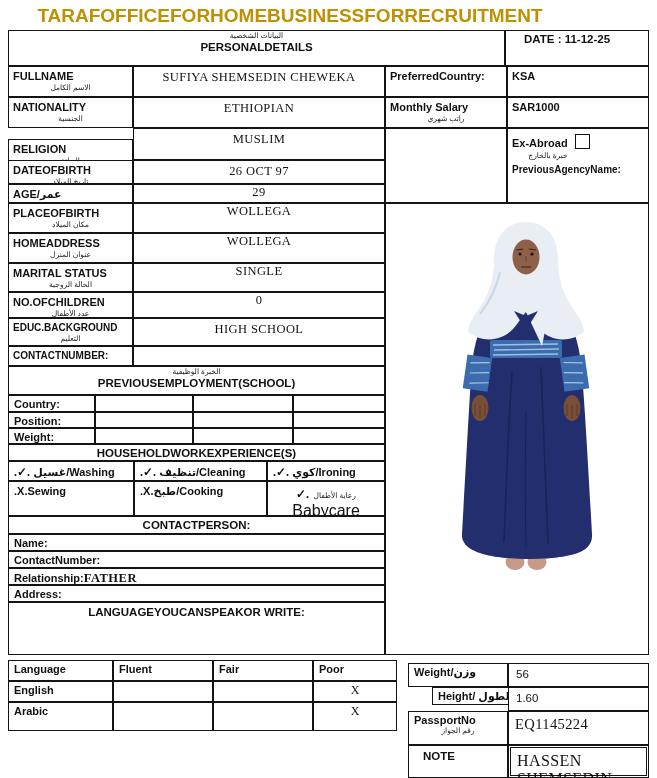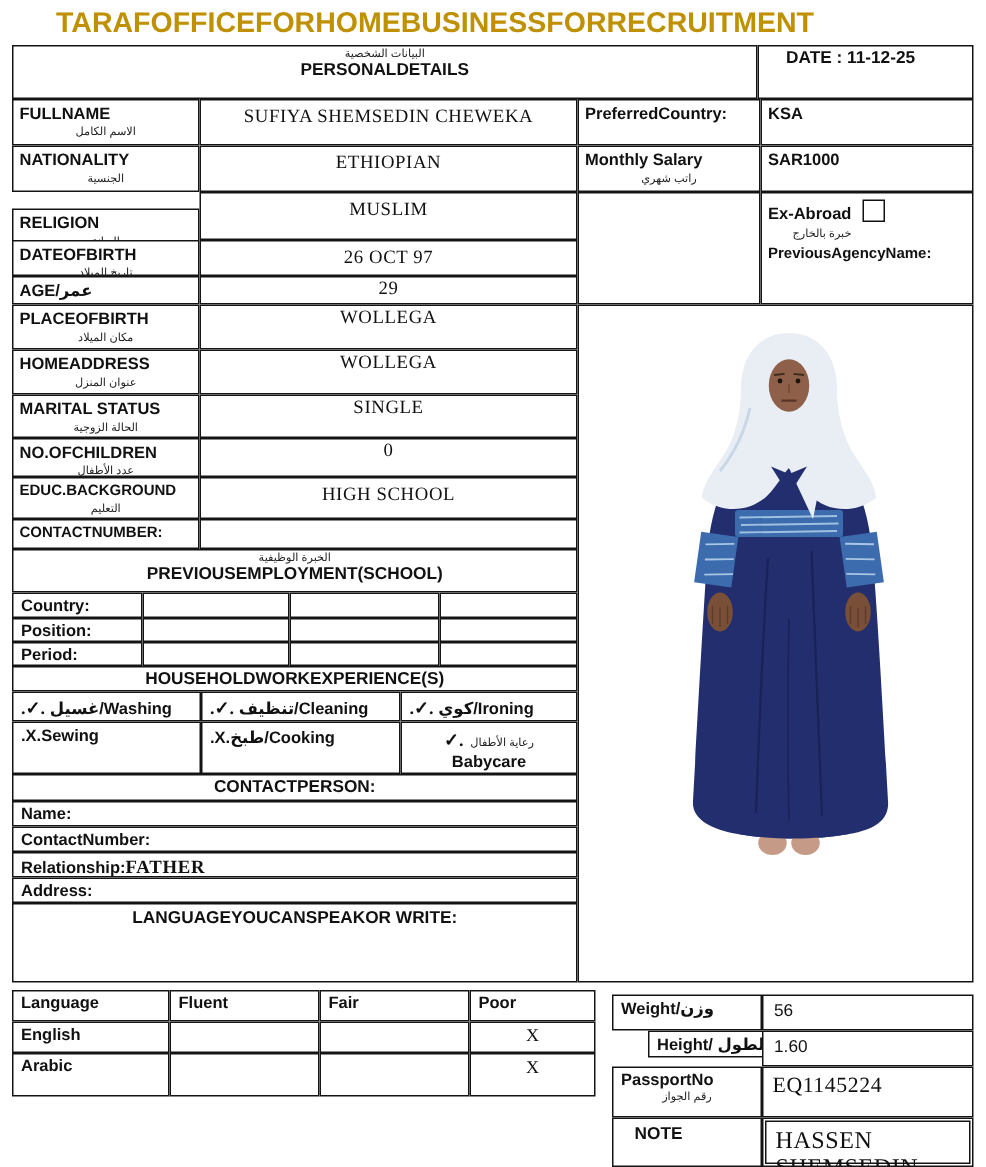--- a/index.html
+++ b/index.html
@@ -172,21 +172,21 @@
   <div class="cell rowlbl" style="left:8px;top:395px;width:87px;height:17px;">Country:</div>
   <div class="cell" style="left:95px;top:395px;width:98px;height:17px;"></div>
   <div class="cell" style="left:193px;top:395px;width:100px;height:17px;"></div>
   <div class="cell" style="left:293px;top:395px;width:92px;height:17px;"></div>
 
   <div class="cell rowlbl" style="left:8px;top:412px;width:87px;height:16px;">Position:</div>
   <div class="cell" style="left:95px;top:412px;width:98px;height:16px;"></div>
   <div class="cell" style="left:193px;top:412px;width:100px;height:16px;"></div>
   <div class="cell" style="left:293px;top:412px;width:92px;height:16px;"></div>
 
-  <div class="cell rowlbl" style="left:8px;top:428px;width:87px;height:16px;">Period:</div>
+  <div class="cell rowlbl" style="left:8px;top:428px;width:87px;height:16px;">Weight:</div>
   <div class="cell" style="left:95px;top:428px;width:98px;height:16px;"></div>
   <div class="cell" style="left:193px;top:428px;width:100px;height:16px;"></div>
   <div class="cell" style="left:293px;top:428px;width:92px;height:16px;"></div>
 
   <div class="cell sechdr hline" style="left:8px;top:444px;width:377px;height:17px;padding-top:2px;">HOUSEHOLDWORKEXPERIENCE(S)</div>
 
   <div class="cell skill" style="left:8px;top:461px;width:126px;height:20px;">
     <span class="chk">.✓.</span>
     <span>غسيل/Washing</span>
   </div>
@@ -203,21 +203,21 @@
     <span class="xm">.X.</span><span>Sewing</span>
   </div>
   <div class="cell skill" style="left:134px;top:481px;width:133px;height:35px;">
     <span class="xm">.X.</span><span>طبخ/Cooking</span>
   </div>
   <div class="cell" style="left:267px;top:481px;width:118px;height:35px;text-align:center;">
     <div style="padding-top:2px;">
       <span class="chk">✓.</span>
       <span class="arline" style="display:inline;">رعاية الأطفال</span>
     </div>
-    <div style="font-weight:700;font-size:11px;">Babycare</div>
+    <div style="font-weight:400;font-size:16px;">Babycare</div>
   </div>
 
   <div class="cell sechdr hline" style="left:8px;top:516px;width:377px;height:18px;padding-top:2px;">CONTACTPERSON:</div>
   <div class="cell rowlbl" style="left:8px;top:534px;width:377px;height:17px;">Name:</div>
   <div class="cell rowlbl" style="left:8px;top:551px;width:377px;height:17px;">ContactNumber:</div>
   <div class="cell rowlbl" style="left:8px;top:568px;width:377px;height:17px;">
     <span>Relationship:</span><span style="font-family:'Liberation Serif','DejaVu Serif',serif;font-size:12.5px;letter-spacing:.5px;">FATHER</span>
   </div>
   <div class="cell rowlbl" style="left:8px;top:585px;width:377px;height:17px;">Address:</div>
 

